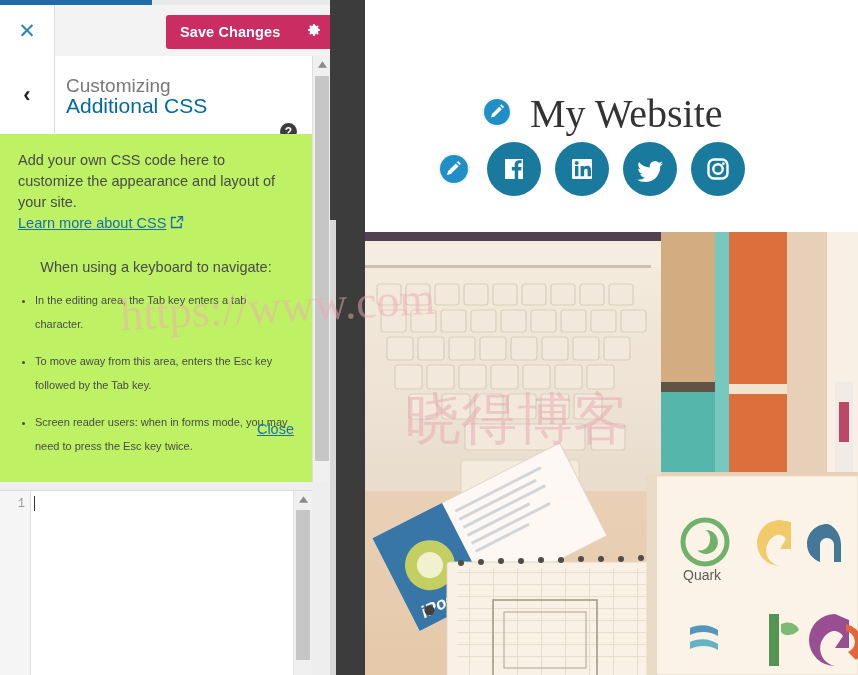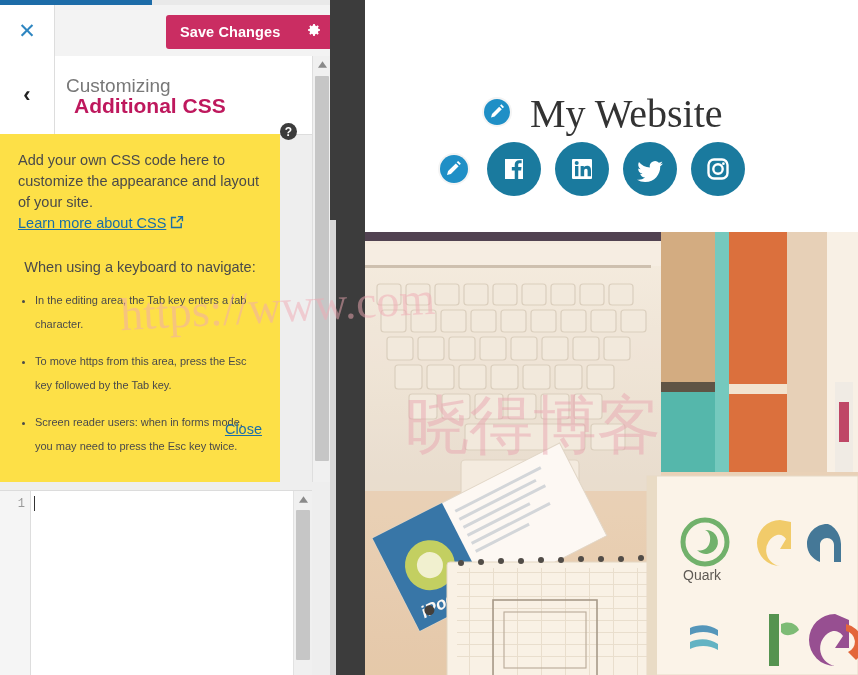--- a/index.html
+++ b/index.html
@@ -28,27 +28,27 @@
   .save-label{color:#ffffff;font-size:14.5px;font-weight:bold;margin-left:14px;letter-spacing:.1px;}
   .gear{margin-left:auto;margin-right:13px;display:block;}
 
   
   .sec-head{position:absolute;left:0;top:56px;width:330px;height:78px;background:#ffffff;
             border-bottom:1px solid #dddddd;}
   .back-btn{position:absolute;left:0;top:0;width:54px;height:78px;border-right:1px solid #dddddd;
             display:flex;align-items:center;justify-content:center;cursor:pointer;background:#fff;}
   .back-chev{font-size:22px;color:#222;line-height:1;font-weight:600;}
   .sec-eyebrow{position:absolute;left:66px;top:19px;font-size:19px;color:#787878;}
-  .sec-title{position:absolute;left:66px;top:38px;font-size:21px;color:#be185d;font-weight:700;margin-left:8px;}
+  .sec-title{position:absolute;left:66px;top:38px;font-size:21px;color:#0369a1;font-weight:400;}
   .help-icon{position:absolute;right:33px;top:67px;width:17px;height:17px;border-radius:50%;
              background:#3c3c3c;color:#fff;font-size:12px;font-weight:bold;
              display:flex;align-items:center;justify-content:center;cursor:pointer;}
 
   
-  .sec-body{position:absolute;left:0;top:134px;width:280px;height:348px;background:#fde047;
+  .sec-body{position:absolute;left:0;top:134px;width:312px;height:348px;background:#bef264;
             border-bottom:1px solid #b91c1c;padding:0;overflow:hidden;}
   .desc{margin:16px 18px 0 18px;font-size:14.5px;line-height:21px;color:#4a4a4a;}
   .link{color:#1a6ea8;text-decoration:underline;cursor:pointer;text-align:right;}
   .extlink{display:inline-block;vertical-align:-1px;margin-left:4px;}
   .kb-intro{margin:22px 18px 0 18px;font-size:14.5px;line-height:21px;color:#4a4a4a;text-align:center;}
   ul.kb{margin:10px 18px 0 18px;padding-left:17px;}
   ul.kb li{font-size:11px;line-height:24px;color:#4a4a4a;margin-bottom:13px;}
   .close-link-wrap{position:absolute;right:18px;top:286px;}
   .close-link{font-size:14.5px;color:#1a6ea8;text-decoration:underline;cursor:pointer;}
 
@@ -137,21 +137,21 @@
         <a class="link">Learn more about CSS</a><span class="extlink">
           <svg width="14" height="14" viewBox="0 0 16 16" fill="#1a6ea8">
             <path d="M1 2h6v1.6H2.6v9.8H12V9h1.6v6H1z"></path>
             <path d="M9 1h6v6h-1.6V3.7L8.2 8.9 7.1 7.8l5.2-5.2H9z"></path>
           </svg>
         </span>
       </div>
       <div class="kb-intro">When using a keyboard to navigate:</div>
       <ul class="kb">
         <li>In the editing area, the Tab key enters a tab character.</li>
-        <li>To move https from this area, press the Esc key followed by the Tab key.</li>
+        <li>To move away from this area, enters the Esc key followed by the Tab key.</li>
         <li>Screen reader users: when in forms mode, you may need to press the Esc key twice.</li>
       </ul>
       <div class="close-link-wrap">
         <a class="close-link">Close</a>
       </div>
     </div>
 
     <div class="pscroll">
       <div class="pscroll-up">
         <svg width="9" height="7" viewBox="0 0 10 7">
@@ -400,21 +400,21 @@
           <path d="M416 392c8-4 16 0 18 6-6 6-14 7-18 2z" fill="#6db96f"></path>
           <path d="M470 382a26 26 0 100 52 18 18 0 01-2-35c5 0 8 2 10 5l-8 12h14v-28z" fill="#8a3d8f"></path>
           <path d="M481 392a21 21 0 0110 36l-8-8a11 11 0 00-2-21z" fill="#e2582c"></path>
         </g>
 
         <rect width="493" height="443" fill="#f2c9a0" opacity=".13"></rect>
       </svg>
 
       
       <div style="position:absolute;left:40px;top:150px;font-family:'Liberation Serif',serif;
-                  font-size:64px;color:#e8a0ad;opacity:.45;">
+                  font-size:56px;color:#e8a0ad;opacity:.45;">
         <span>晓得博客</span>
       </div>
     </div>
 
     <div class="darkbar"></div>
     <div class="scrollgutter"></div>
   </div>
 
   <div style="position:absolute;left:120px;top:280px;font-family:'Liberation Serif',serif;
               font-size:46px;color:#f0aab4;opacity:.5;pointer-events:none;z-index:30;

